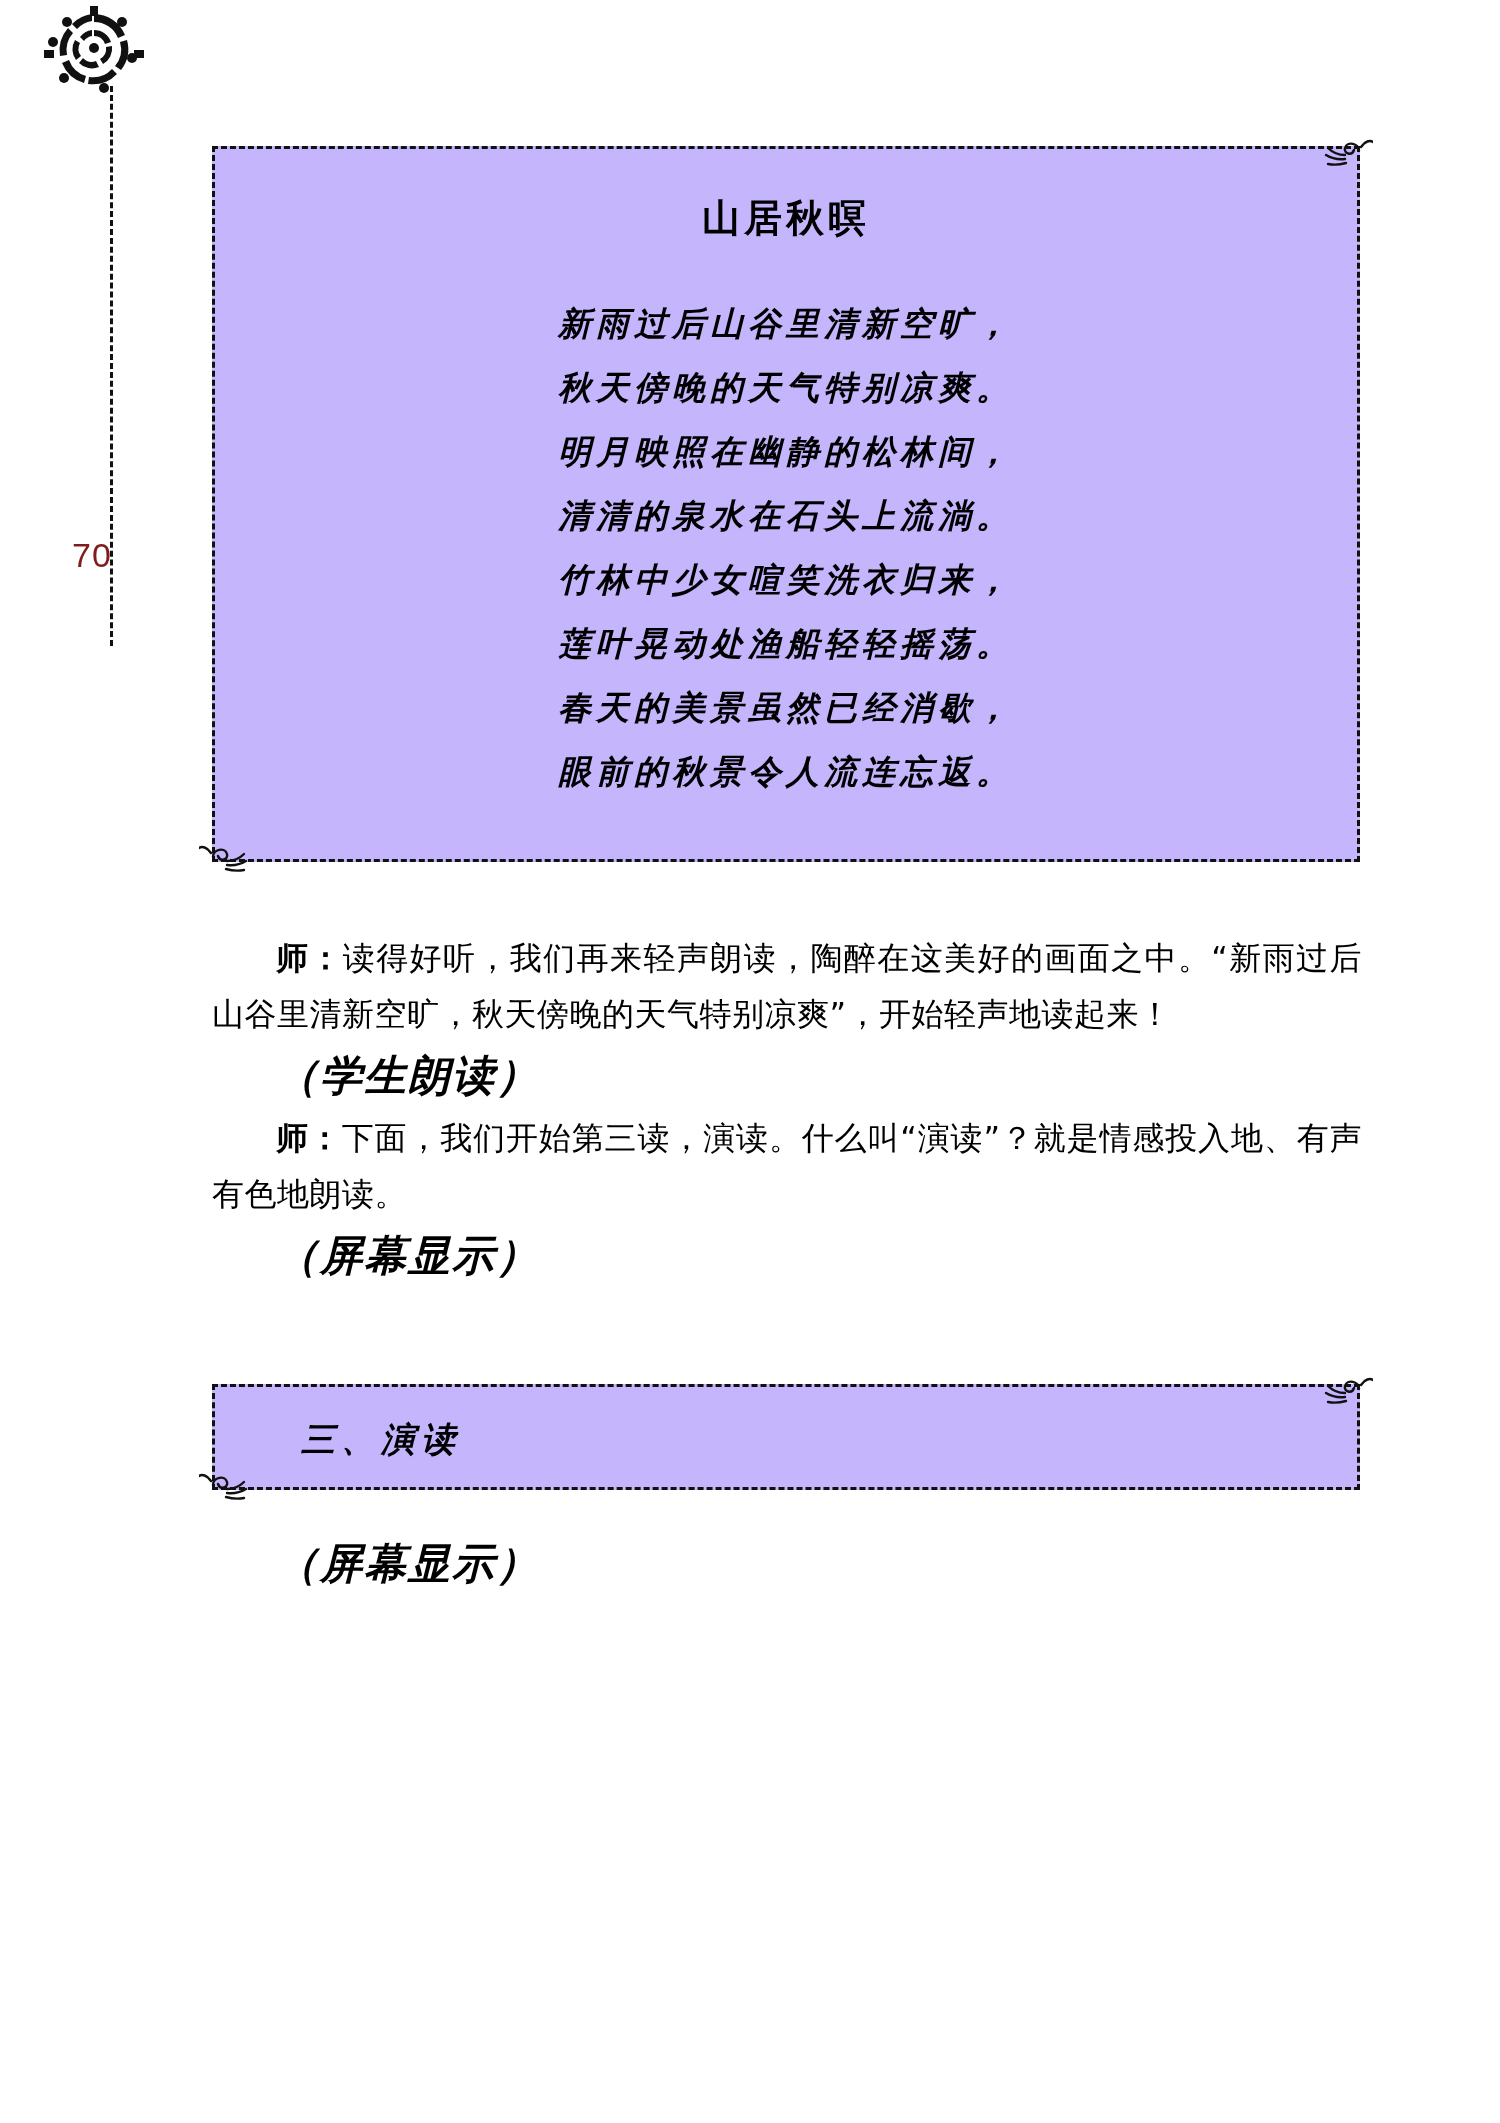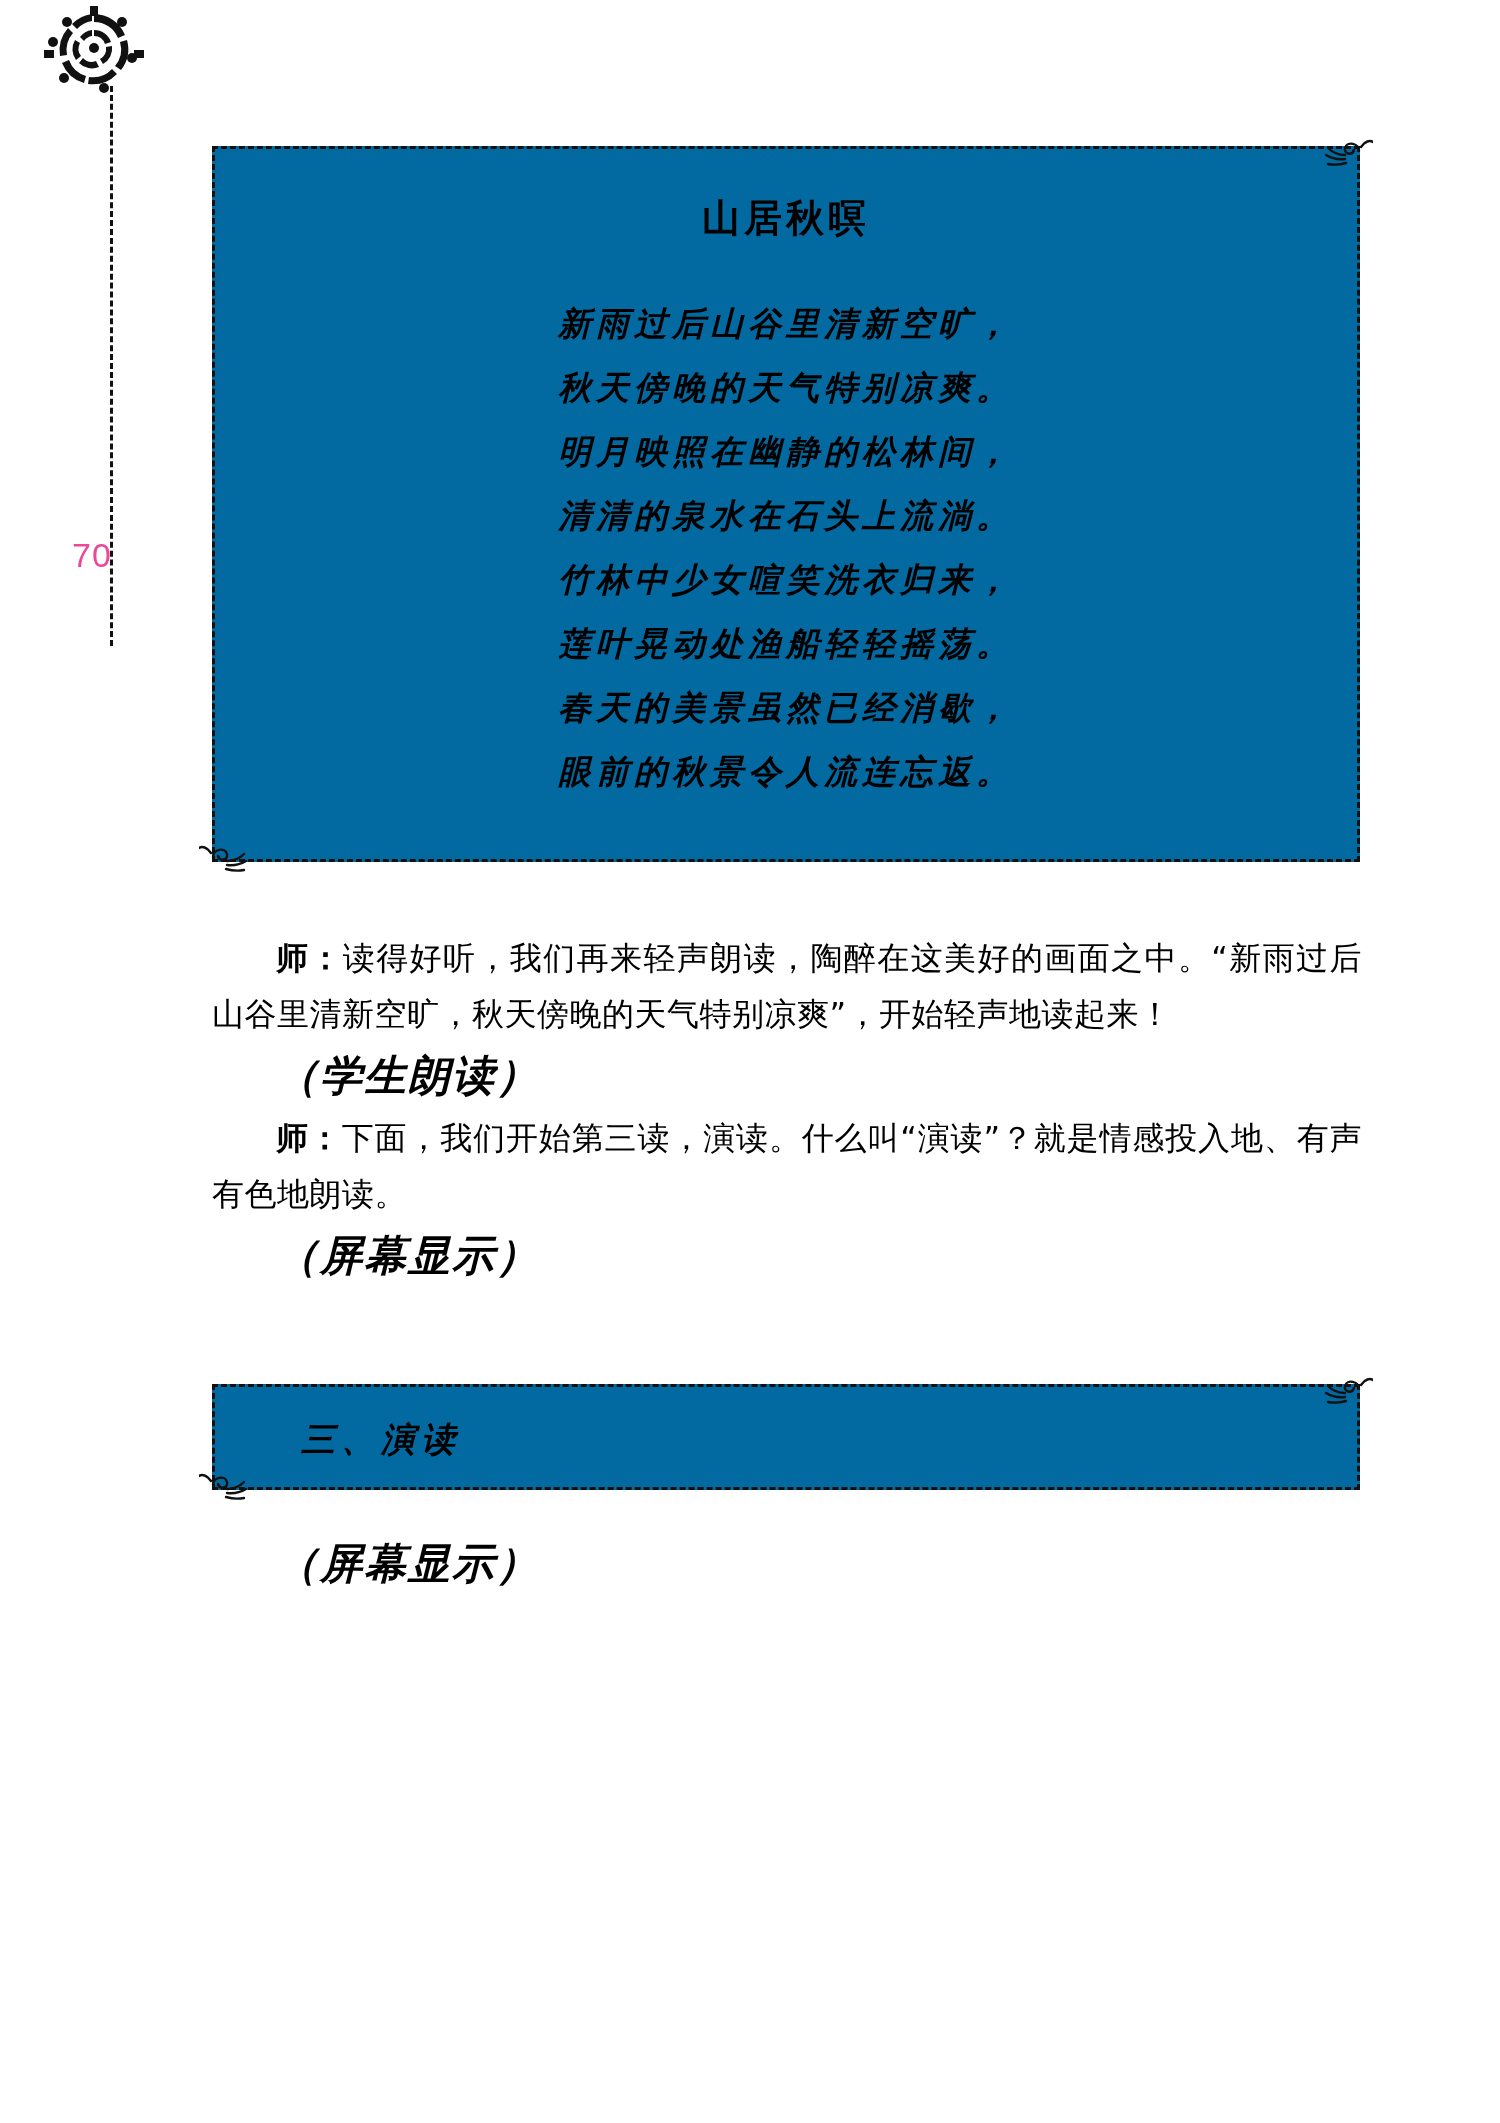--- a/index.html
+++ b/index.html
@@ -37,29 +37,29 @@
   }
 
   
   .page-number {
     position: absolute;
     left: 72px;
     top: 536px;
     font-family: "Liberation Sans", "DejaVu Sans", sans-serif;
     font-size: 34px;
     letter-spacing: 1px;
-    color: #ec4899;
+    color: #7f1d1d;
   }
 
   
   .dashed-box {
     position: absolute;
     border: 3px dashed #111;
     box-sizing: border-box;
-    background: #0369a1;
+    background: #c4b5fd;
   }
 
   
   .flourish {
     position: absolute;
     width: 74px;
     height: 42px;
     pointer-events: none;
   }
   .flourish svg { display: block; }

